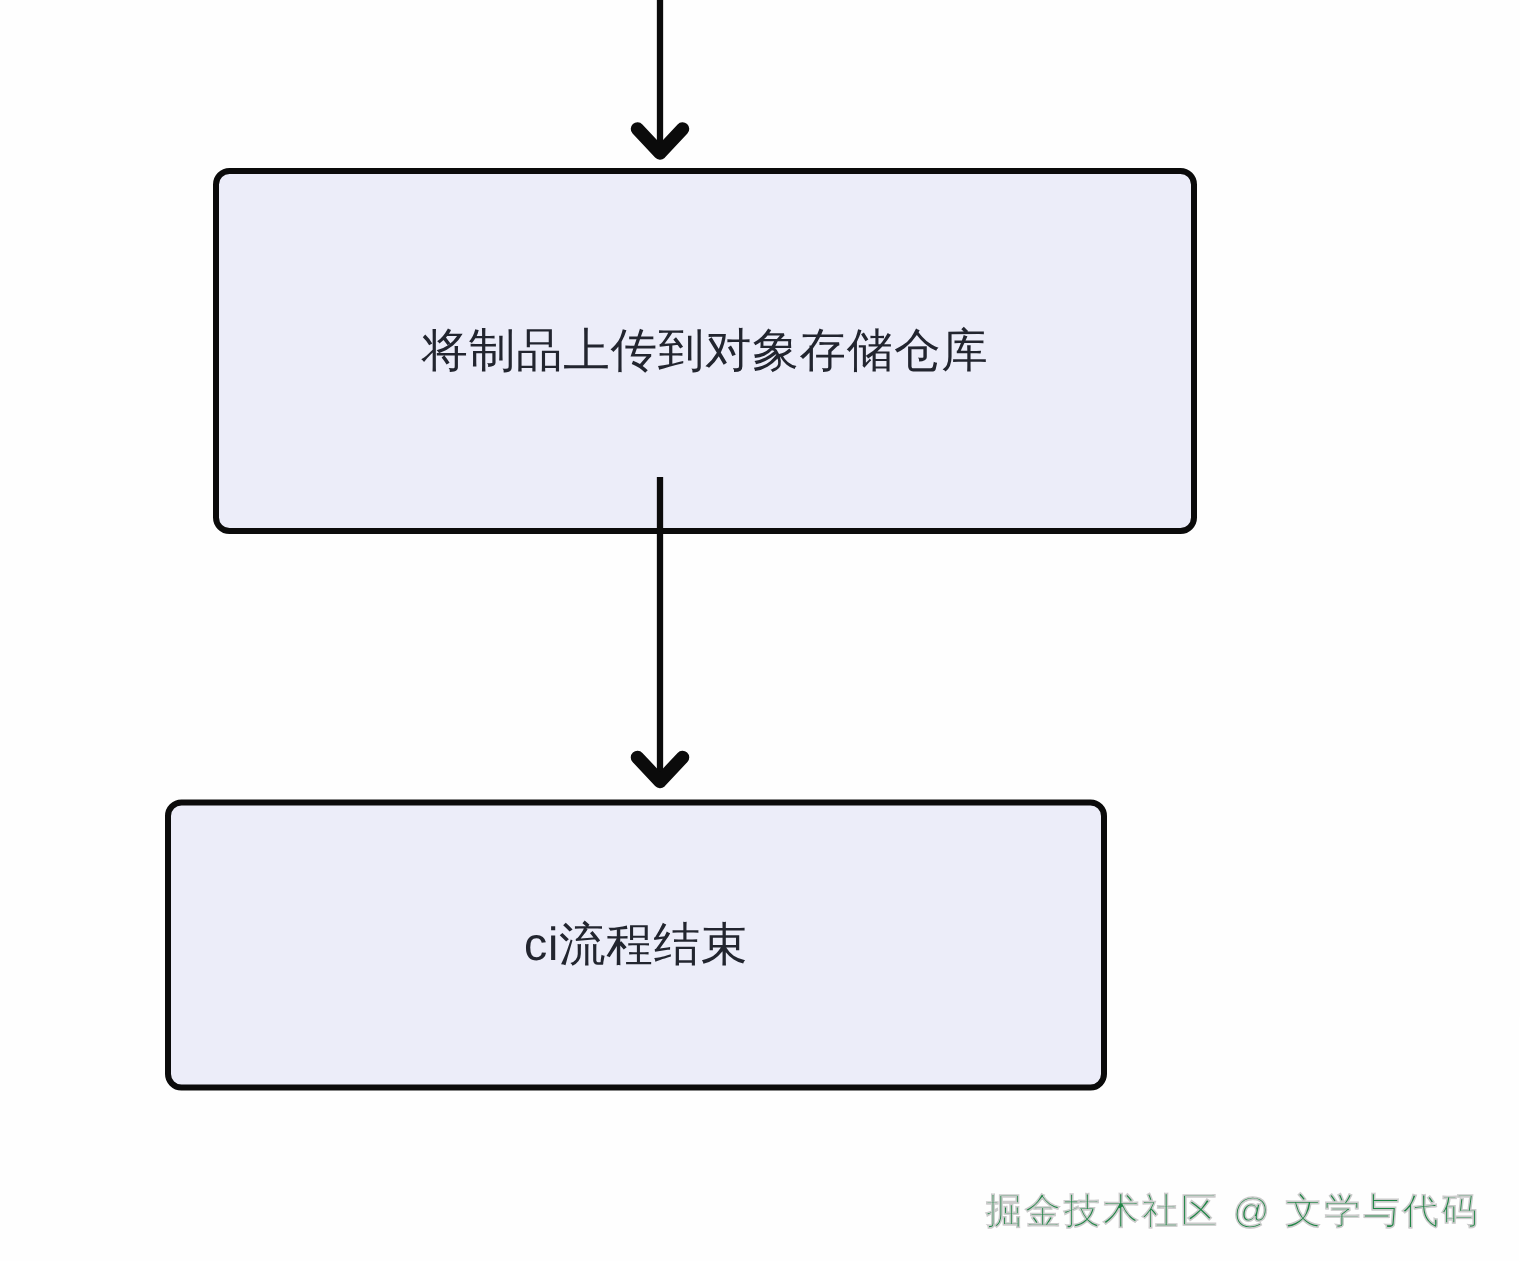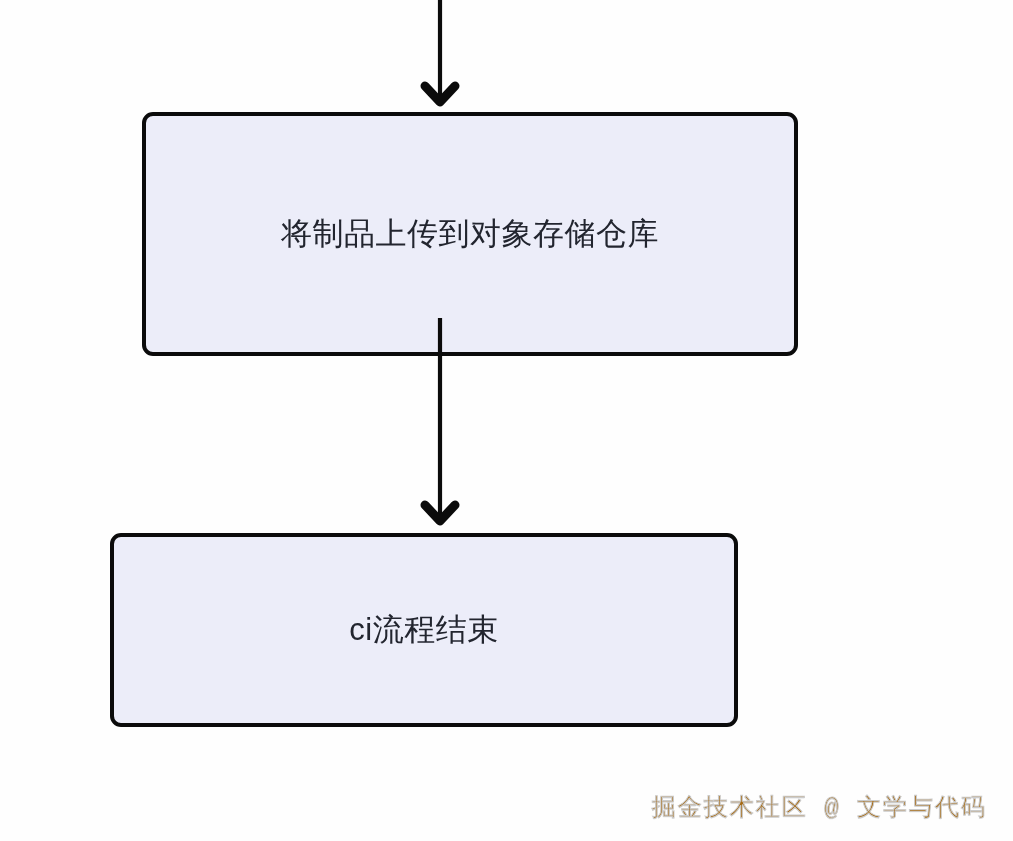--- a/index.html
+++ b/index.html
@@ -76,24 +76,24 @@
     fill: none;
     stroke: #0b0b0b;
     stroke-width: 9;
     stroke-linecap: round;
     stroke-linejoin: round;
   }
   #watermark {
     position: absolute;
     right: 26px;
     bottom: 18px;
-    font-family: Liberation Mono, monospace;
+    font-family: Liberation Sans, sans-serif;
     font-size: 24px;
     letter-spacing: 2px;
-    color: #a16207;
+    color: #15803d;
     -webkit-text-stroke: 1px #c9c9c9;
     text-shadow: 0 1px 0 rgba(170,170,170,0.35);
     white-space: nowrap;
     user-select: none;
     opacity: 0.95;
   }
 </style>
 </head>
 <body>
 

